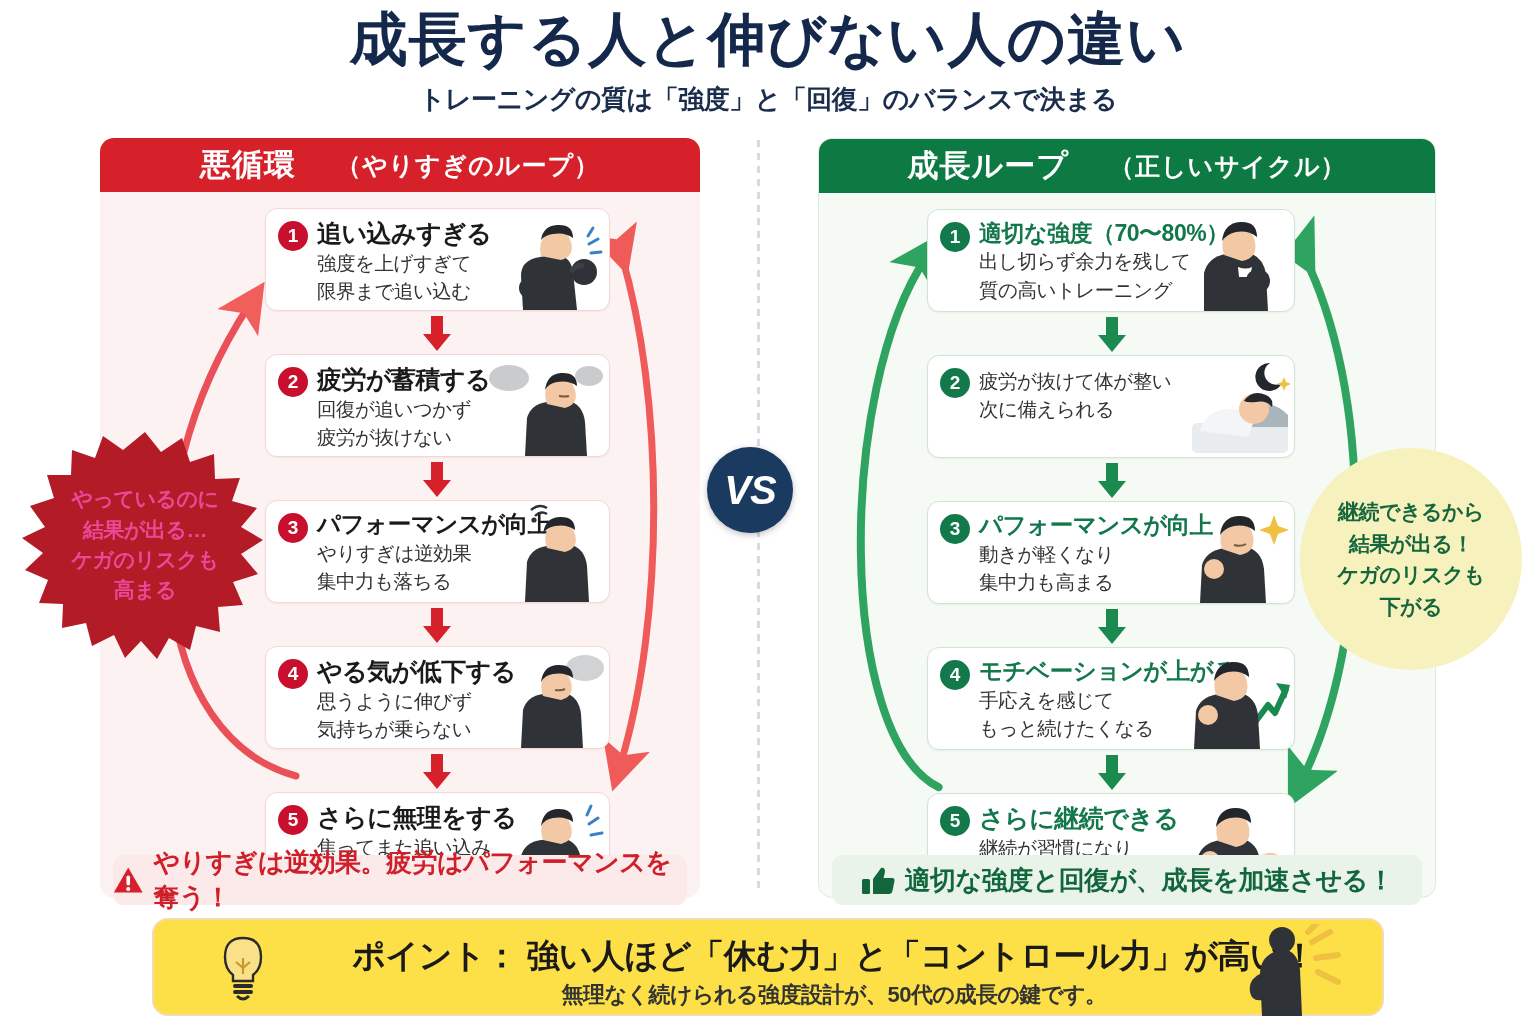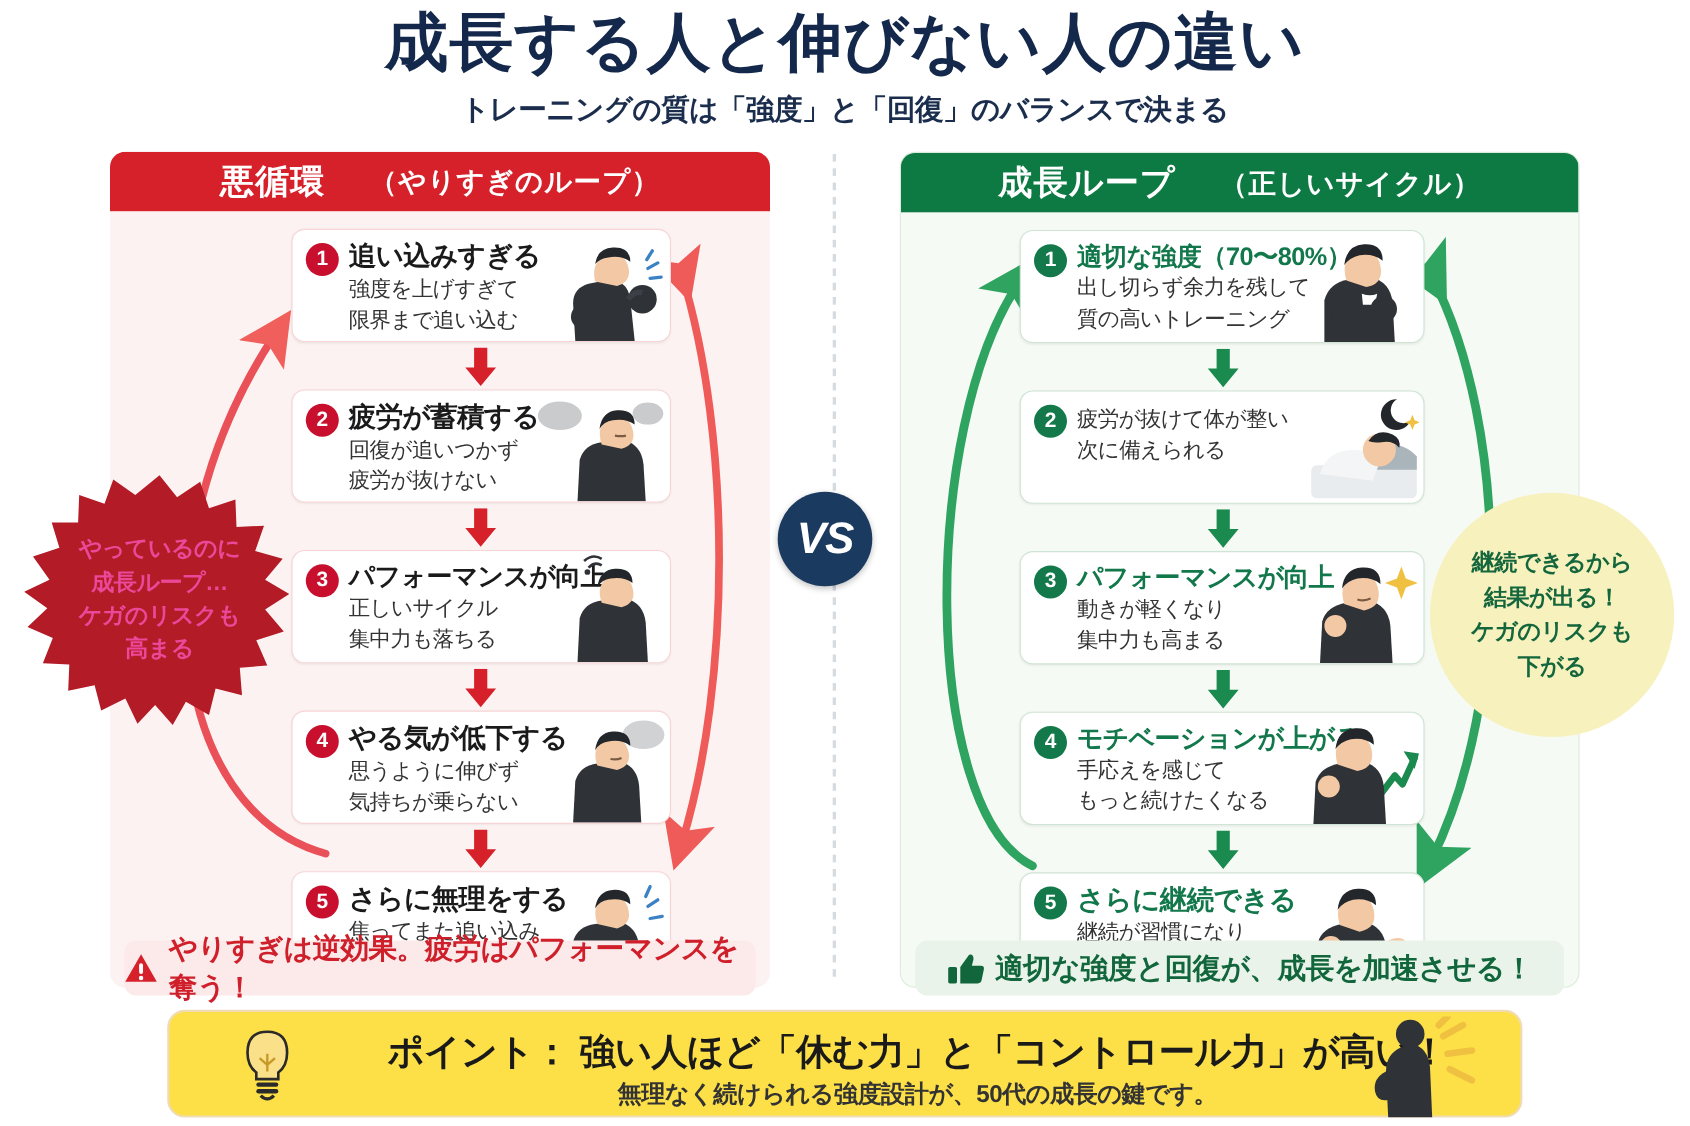--- a/index.html
+++ b/index.html
@@ -184,21 +184,21 @@
   </div>
   <svg class="down-arrow" style="left:320px;top:324px;" viewBox="0 0 34 36">
     <path d="M11 0 h12 v18 h8 L17 35 L3 18 h8 Z" fill="#d6202a"></path>
   </svg>
 
   <div class="card card-bad" style="left:165px;top:362px;width:345px;height:103px;">
     <div class="card-row">
       <div class="num num-bad">3</div>
       <div class="card-texts">
         <div class="card-title title-bad" style="font-size:23.5px;">パフォーマンスが向上</div>
-        <div class="card-sub">正しいサイクル</div>
+        <div class="card-sub">やりすぎは逆効果</div>
         <div class="card-sub">集中力も落ちる</div>
       </div>
     </div>
     <svg class="card-art" viewBox="0 0 120 100">
       <path d="M40 100 L42 60 Q46 46 62 44 L84 42 Q100 46 102 64 L104 100 Z" fill="#2f3236"></path>
       <path d="M62 46 Q56 28 70 22 Q86 18 90 32 Q94 46 80 50 Z" fill="#f2c9a4"></path>
       <path d="M58 32 Q60 16 74 15 Q90 14 90 28 Q82 22 70 24 Q62 25 58 32 Z" fill="#23262a"></path>
       <path d="M50 14 q6 -6 12 -2 M46 8 q8 -7 16 -2" stroke="#2f3236" stroke-width="2.4" fill="none"></path>
       <circle cx="49" cy="18" r="2.6" fill="#2f3236"></circle>
     </svg>
@@ -247,21 +247,21 @@
     </svg>
   </div>
 </div>
 
 <div class="burst">
   <svg viewBox="0 0 246 234" width="246" height="234">
     <polygon points="123,4 139,24 160,10 168,34 192,26 193,51 218,50 210,73 235,80 219,99 241,112 219,126 236,146 211,154 221,177 196,179 198,204 174,198 168,222 147,210 135,231 119,213 103,230 92,207 70,218 64,195 40,200 41,176 17,175 26,152 3,142 21,125 0,110 23,99 8,78 32,70 25,47 49,47 50,22 73,30 81,8 101,22" fill="#b31b26"></polygon>
   </svg>
   <div class="burst-text">
     <div>やっているのに</div>
-    <div>成長ループ…</div>
+    <div>結果が出る…</div>
     <div>ケガのリスクも</div>
     <div>高まる</div>
   </div>
 </div>
 
 <div class="panel panel-good">
   <div class="panel-head head-good">
     <span>成長ループ</span>
     <span class="sub">（正しいサイクル）</span>
   </div>

